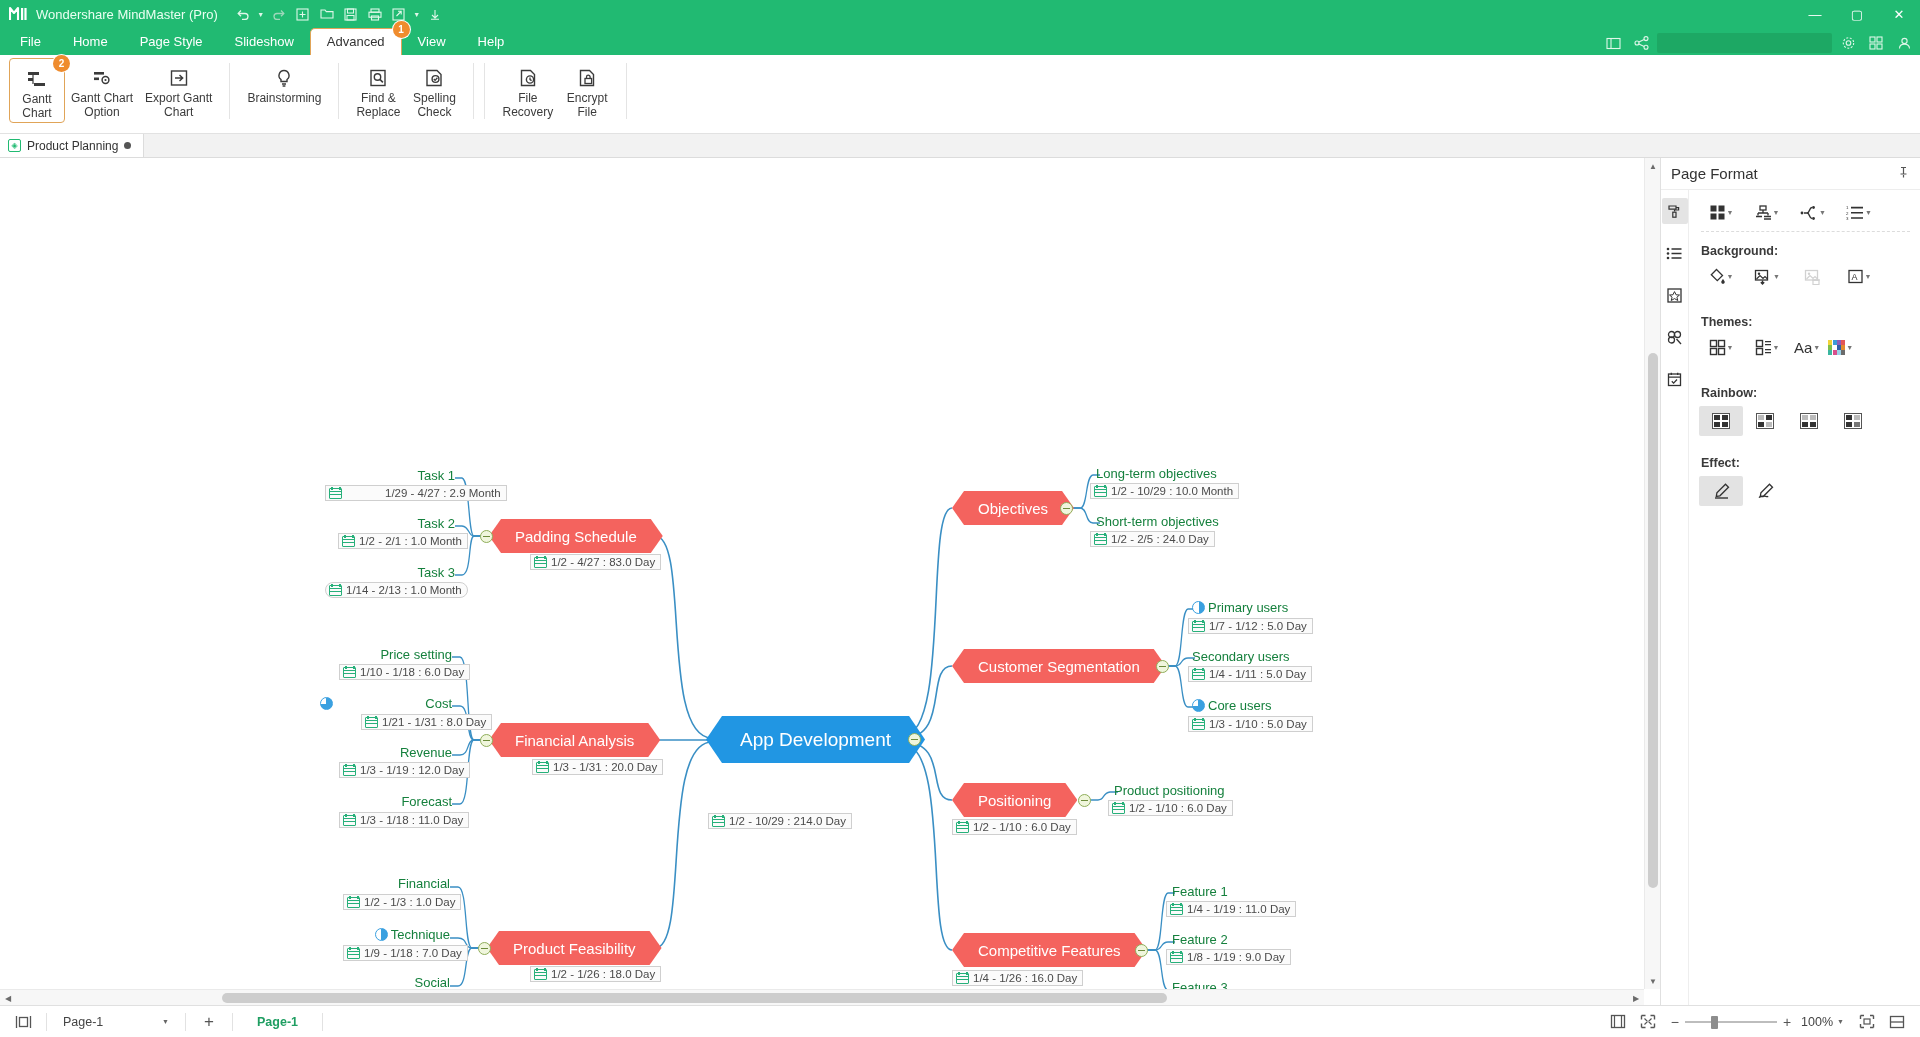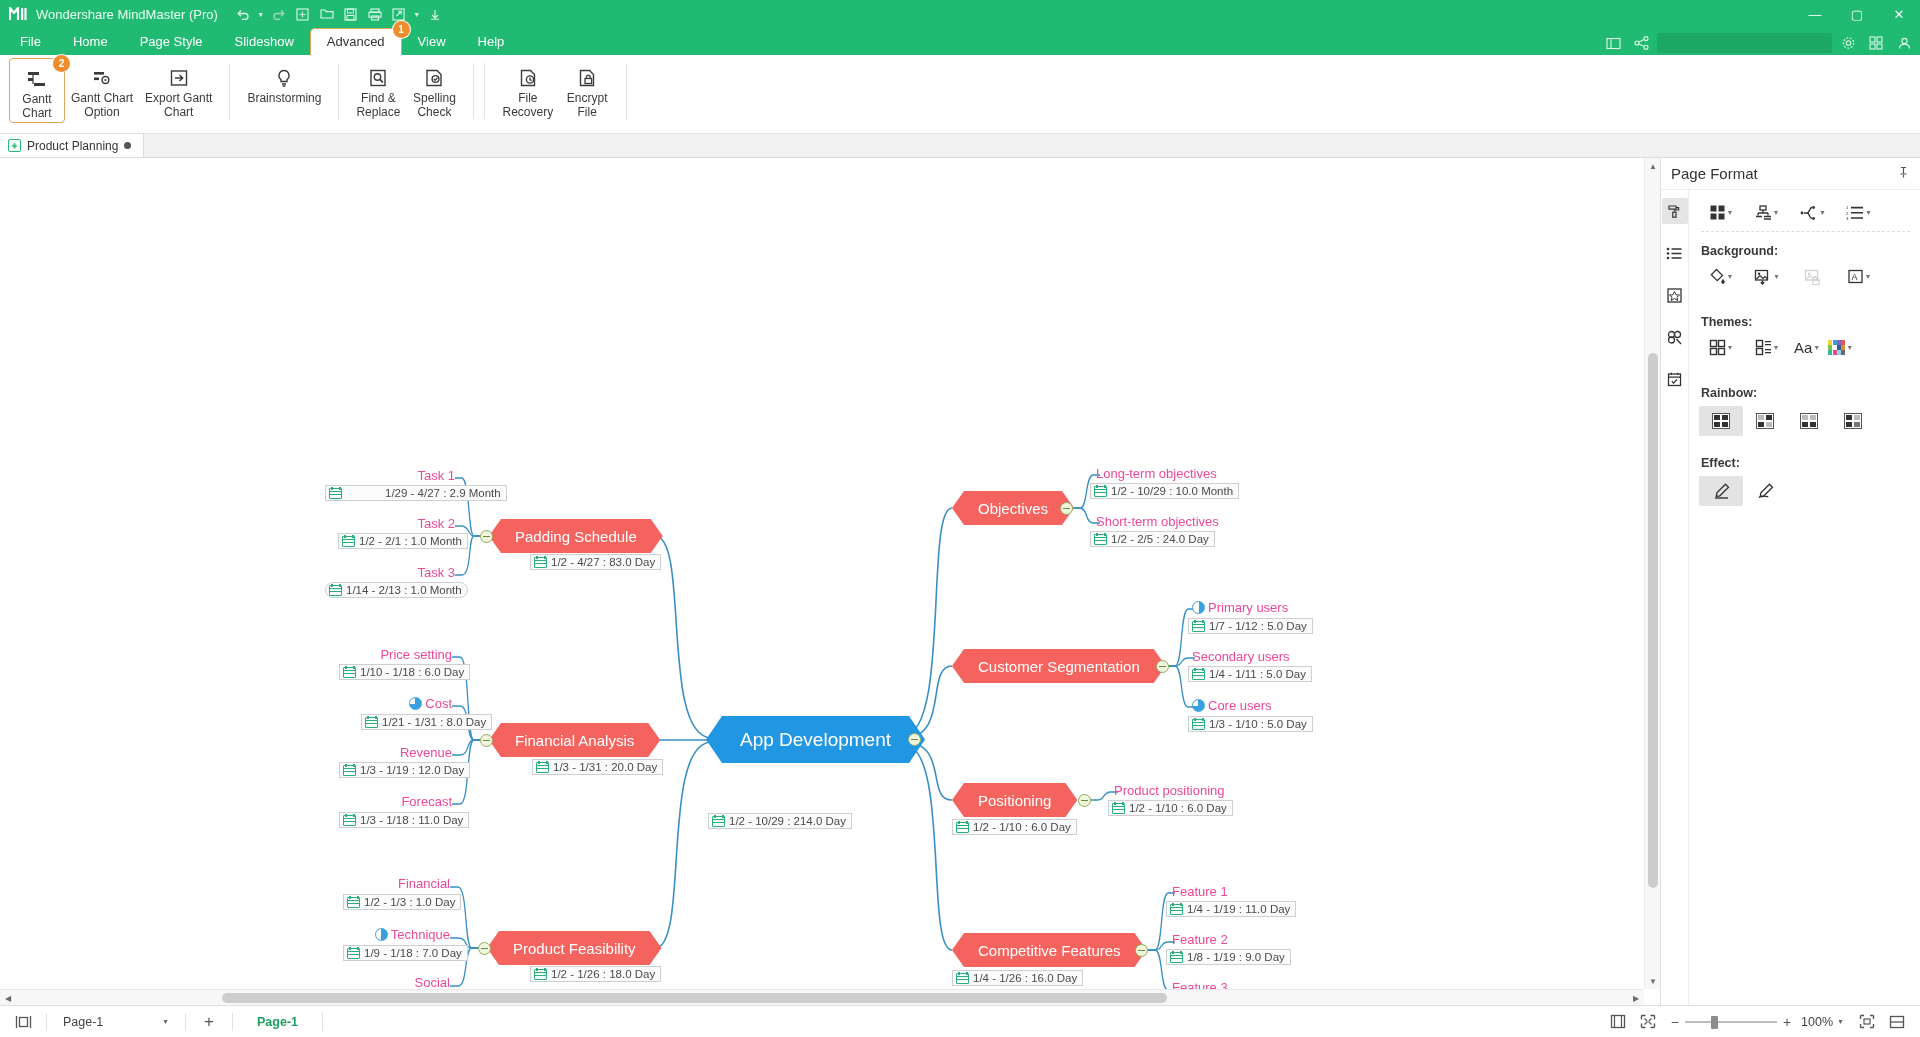--- a/index.html
+++ b/index.html
@@ -88,21 +88,21 @@
     background:#cdcdcd; border-radius:5px; cursor:pointer;}
 
   
   .node{ position:absolute; }
   .hex{ position:relative; display:flex; align-items:center; justify-content:center;
     font-size:15px; color:#fff; white-space:nowrap; cursor:pointer; }
   .hex.root{ background:#2196e3; height:47px; padding:0 34px; font-size:19px;
     clip-path: polygon(16px 0, calc(100% - 16px) 0, 100% 50%, calc(100% - 16px) 100%, 16px 100%, 0 50%);}
   .hex.lv1{ background:#f4635e; height:34px; padding:0 26px; font-size:15px;
     clip-path: polygon(12px 0, calc(100% - 12px) 0, 100% 50%, calc(100% - 12px) 100%, 12px 100%, 0 50%);}
-  .leafnode{ position:absolute; font-size:13px; color:#ec4899; white-space:nowrap; cursor:pointer;}
+  .leafnode{ position:absolute; font-size:13px; color:#15803d; white-space:nowrap; cursor:pointer;}
 
   .datebox{ display:inline-flex; align-items:center; gap:4px; border:1px solid #cfcfcf;
     background:#fbfbfb; padding:1px 5px 1px 3px; font-size:11.5px; color:#4a4a4a;
     white-space:nowrap; cursor:pointer;}
   .calico{ width:13px;height:12px; position:relative; flex:0 0 auto;}
   .calico .cbody{ position:absolute; inset:1px 0 0 0; border:1.4px solid #27b07a; border-radius:1px;}
   .calico .cbar{ position:absolute; left:1px; right:1px; top:4px; height:1.4px; background:#27b07a;}
   .calico .cbar2{ position:absolute; left:1px; right:1px; top:7px; height:1.4px; background:#27b07a;}
   .calico .ctop{ position:absolute; left:1.5px; top:0; width:2px; height:2.5px; background:#27b07a;}
   .calico .ctop2{ position:absolute; right:1.5px; top:0; width:2px; height:2.5px; background:#27b07a;}
@@ -547,21 +547,21 @@
         <span class="calico">
             <i class="ctop"></i>
             <i class="ctop2"></i>
             <i class="cbody"></i>
             <i class="cbar"></i>
             <i class="cbar2"></i>
           </span>
         <span>1/10 - 1/18 : 6.0 Day</span>
       </div>
 
-      <div class="leafnode" style="left:320px; top:538px; text-align:right; width:132px; display:flex; justify-content:flex-end; align-items:center;">
+      <div class="leafnode" style="left:320px; top:538px; text-align:right; width:132px; display:flex; justify-content:space-between; align-items:center;">
         <span class="prog p75"></span>
         <span>Cost</span>
       </div>
       <div class="datebox" style="position:absolute; left:339px; top:556px;margin-left:22px;">
         <span class="calico">
             <i class="ctop"></i>
             <i class="ctop2"></i>
             <i class="cbody"></i>
             <i class="cbar"></i>
             <i class="cbar2"></i>

